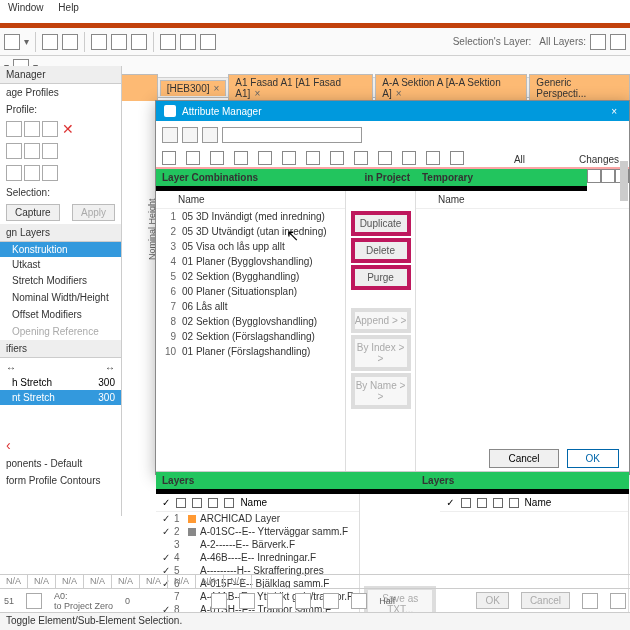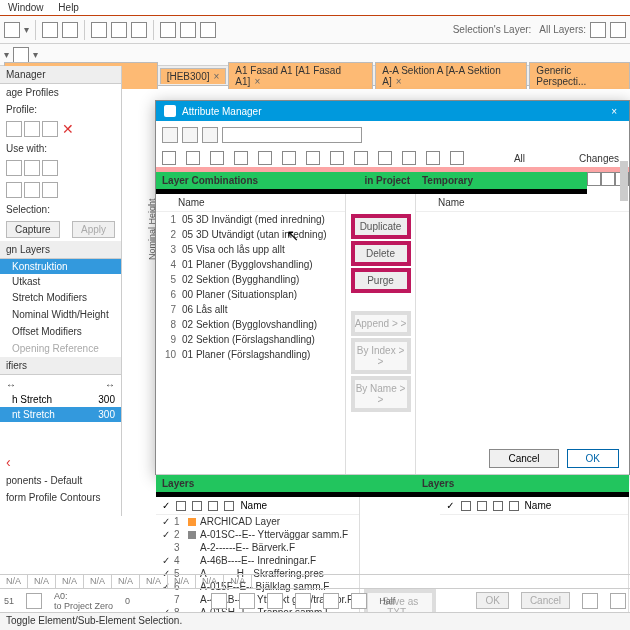--- a/index.html
+++ b/index.html
@@ -1,17 +1,17 @@
 <!DOCTYPE html>
 <html><head>
 <meta charset="utf-8">
 <style>
 * { box-sizing: border-box; font-family: Tahoma, Arial, sans-serif; font-size: 10px; }
 body { margin: 0; background: #fff; width: 630px; height: 630px; overflow: hidden; position: relative; }
-.menubar { height: 16px; padding: 2px 8px; background: #fff; border-bottom: 1px solid #c2410c; }
+.menubar { height: 28px; padding: 2px 8px; background: #fff; border-bottom: 5px solid #c2410c; }
 .menubar span { margin-right: 12px; color: #333; }
 .toolbar { height: 28px; padding: 2px 4px; display: flex; align-items: center; gap: 4px; border-bottom: 1px solid #d0d0d0; background: #fafafa; }
 .tool-ico { width: 16px; height: 16px; display: inline-block; border: 1px solid #888; background: #fff; }
 .tool-sep { width: 1px; height: 20px; background: #ccc; margin: 0 2px; }
 .sellayer { display: flex; flex-direction: column; font-size: 9px; color: #333; margin-left: 4px; }
 .sellayer .lbl { color: #666; }
 .tabbar { height: 20px; background: #eee; border-bottom: 1px solid #bbb; display: flex; align-items: center; padding-left: 4px; gap: 2px; }
 .tab { background: #fdba74; border: 1px solid #bbb; border-bottom: none; padding: 2px 6px; color: #333; position: relative; }
 .tab .close { color: #666; margin-left: 4px; }
 .leftpanel { position: absolute; left: 0; top: 66px; width: 122px; border-right: 1px solid #ccc; background: #fff; height: 450px; }
@@ -25,21 +25,21 @@
 .listitem.sel { background: #3399dd; color: #fff; }
 .stretch-row { display: flex; justify-content: space-between; padding: 2px 6px 2px 12px; }
 .stretch-row.sel { background: #3399dd; color: #fff; }
 .dialog { position: absolute; left: 155px; top: 100px; width: 475px; height: 375px; background: #fff; border: 1px solid #888; box-shadow: 0 3px 15px rgba(0,0,0,.3); }
 .dlg-title { background: #0099dd; color: #fff; padding: 4px 8px; display: flex; align-items: center; gap: 6px; }
 .dlg-title .ico { width: 12px; height: 12px; background: #fff; border-radius: 2px; }
 .dlg-close { margin-left: auto; color: #fff; padding: 0 4px; }
 .dlg-toolbar { padding: 6px; display: flex; align-items: center; gap: 4px; }
 .dlg-toolbar .ico { width: 16px; height: 16px; border: 1px solid #999; background: #f5f5f5; }
 .dlg-search { flex: 0 0 140px; height: 16px; border: 1px solid #999; }
-.dlg-iconrow { padding: 2px 6px; border-bottom: 5px solid #fca5a5; display: flex; align-items: center; gap: 10px; }
+.dlg-iconrow { padding: 2px 6px; border-bottom: 2px solid #fca5a5; display: flex; align-items: flex-end; gap: 10px; }
 .dlg-iconrow .ico { width: 14px; height: 14px; border: 1px solid #888; background: #fff; }
 .dlg-iconrow .lbl { margin-left: auto; color: #333; margin-right: 4px; }
 .dlg-body { display: flex; height: 280px; }
 .col-left { width: 190px; border-right: 1px solid #ddd; display: flex; flex-direction: column; }
 .col-mid { width: 70px; border-right: 1px solid #ddd; padding-top: 18px; }
 .col-right { flex: 1; }
 .section-hdr { background: #22c55e; padding: 3px 6px; color: #333; font-weight: bold; border-bottom: 5px solid #000000; }
 .lc-head { padding: 3px 6px 3px 22px; color: #333; border-bottom: 1px solid #eee; }
 .lc-row { padding: 2px 6px; color: #333; display: flex; }
 .lc-row .num { width: 14px; text-align: right; margin-right: 6px; color: #666; }
@@ -119,21 +119,20 @@
 <div class="leftpanel">
   <div class="panel-title">Manager</div>
   <div class="panel-row">age Profiles</div>
   <div class="panel-row">Profile:</div>
   <div class="rowicons">
     <span class="ico"></span>
     <span class="ico"></span>
     <span class="ico"></span>
     <span style="color:#d33;font-size:14px;margin-left:2px">✕</span>
   </div>
-  <div class="panel-row">Use with:</div>
   <div class="rowicons">
     <span class="ico"></span>
     <span class="ico"></span>
     <span class="ico"></span>
   </div>
   <div class="rowicons">
     <span class="ico"></span>
     <span class="ico"></span>
     <span class="ico"></span>
   </div>

